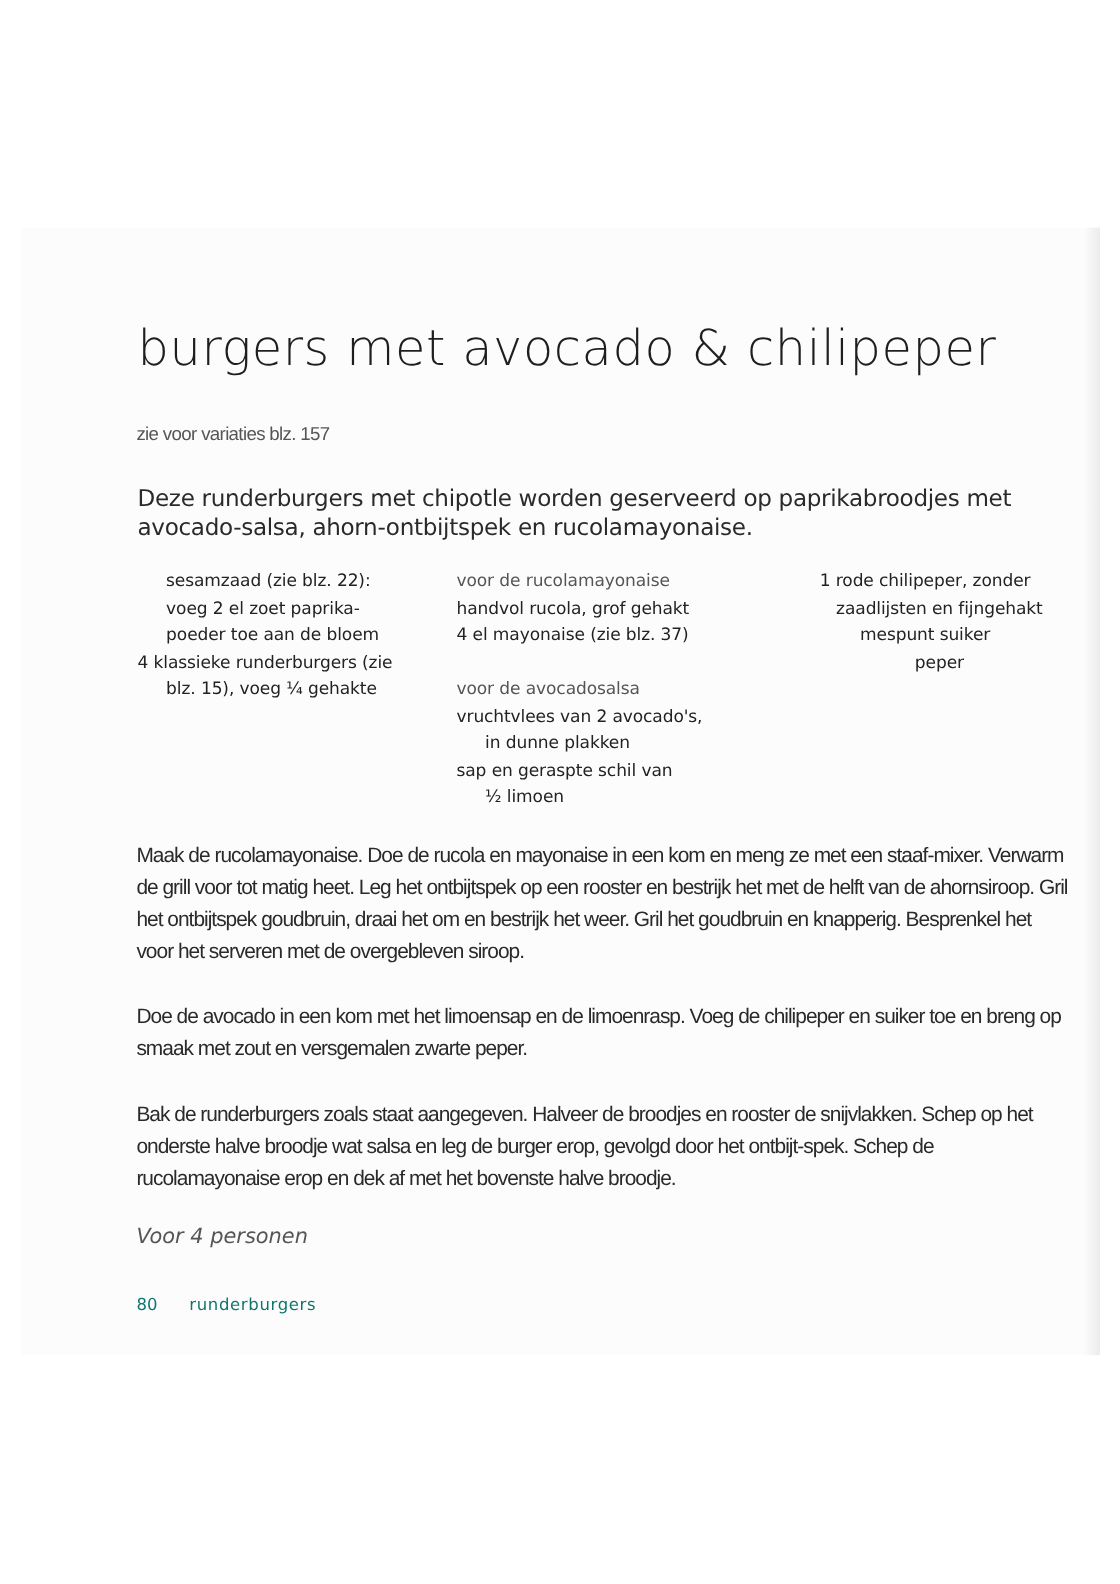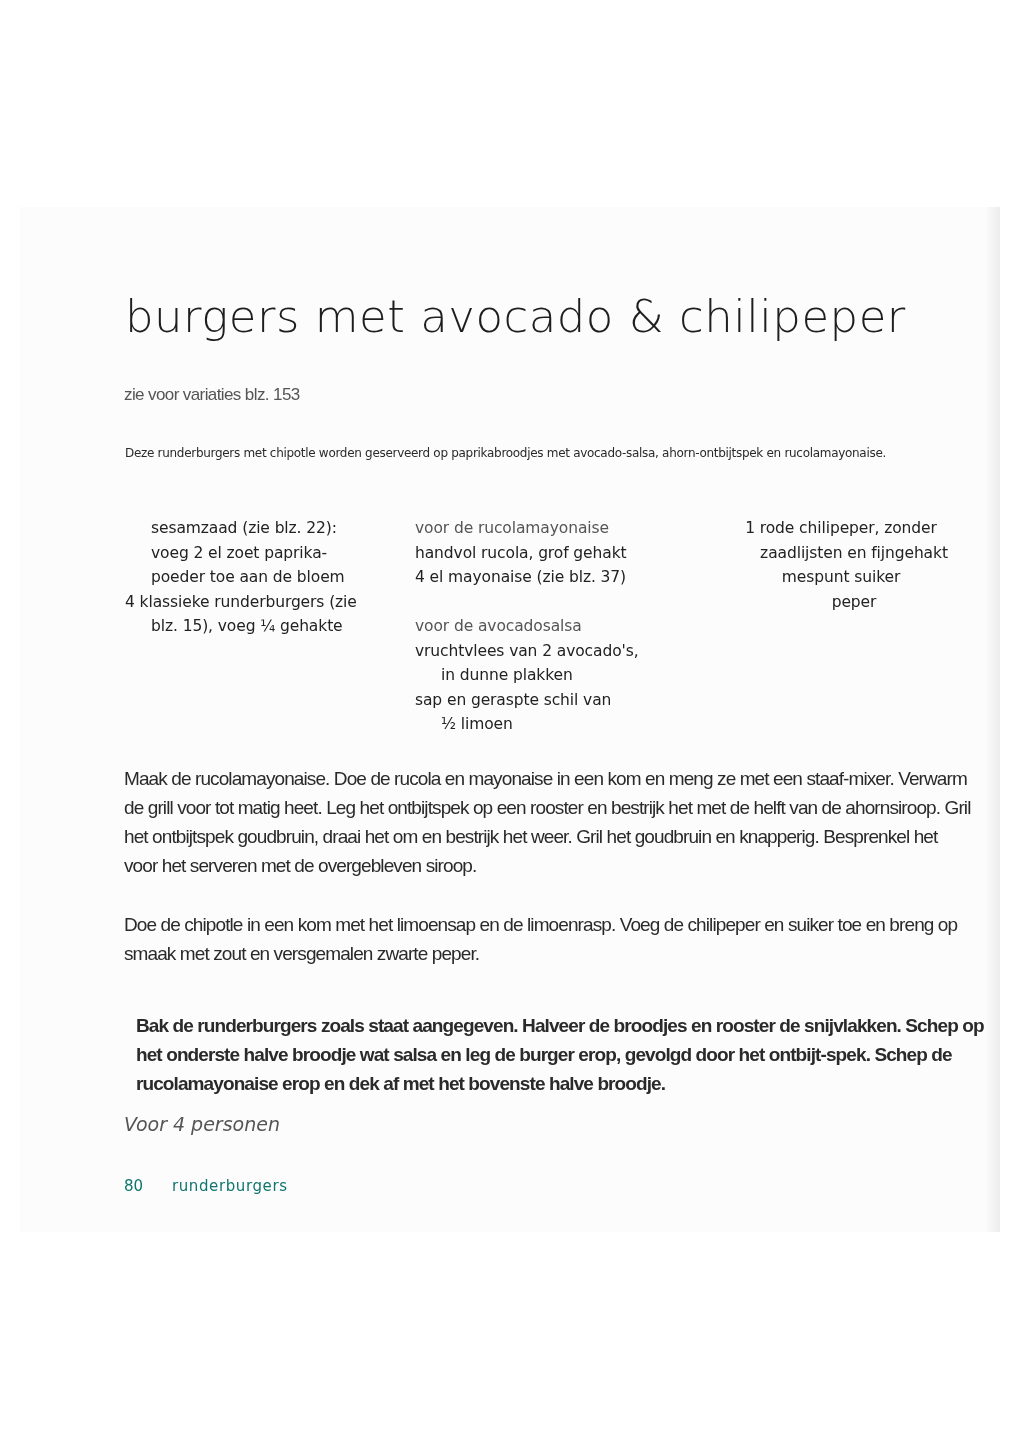--- a/index.html
+++ b/index.html
@@ -40,21 +40,21 @@
     font-family: "Liberation Sans", sans-serif;
     font-size: 17px;
     color: #555;
     letter-spacing: -0.6px;
   }
   .intro {
     position: absolute;
     left: 125px; top: 440px;
     width: 840px;
     font-family: "DejaVu Sans", sans-serif;
-    font-size: 12px;
+    font-size: 21px;
     line-height: 26px;
     color: #2a2a2a;
     letter-spacing: -0.3px;
   }
   .ingredients {
     position: absolute;
     top: 516px;
     font-family: "DejaVu Sans", sans-serif;
     font-size: 15.5px;
     line-height: 24.5px;
@@ -101,21 +101,21 @@
   .footer .sect { letter-spacing: 0.6px; }
 </style>
 </head>
 <body>
 
 <div class="page">
   <div class="page-edge"></div>
 </div>
 
 <h1 class="title" style="margin:0;">burgers met avocado &amp; chilipeper</h1>
-<div class="subtitle">zie voor variaties blz. 153</div>
+<div class="subtitle">zie voor variaties blz. 157</div>
 <p class="intro" style="margin:0;">Deze runderburgers met chipotle worden geserveerd op paprikabroodjes met avocado-salsa, ahorn-ontbijtspek en rucolamayonaise.</p>
 
 <div class="ingredients col1">
     <div class="ing-line indent">sesamzaad (zie blz. 22):</div>
     <div class="ing-line indent">voeg 2 el zoet paprika-</div>
     <div class="ing-line indent">poeder toe aan de bloem</div>
     <div class="ing-line">4 klassieke runderburgers (zie</div>
     <div class="ing-line indent">blz. 15), voeg ¼ gehakte</div>
   </div>
 <div class="ingredients col2">
@@ -130,20 +130,20 @@
     <div class="ing-line indent">½ limoen</div>
   </div>
 <div class="ingredients col3">
     <div class="ing-line">1 rode chilipeper, zonder</div>
     <div class="ing-line indent">zaadlijsten en fijngehakt</div>
     <div class="ing-line">mespunt suiker</div>
     <div class="ing-line indent">peper</div>
   </div>
 
 <p class="method m1" style="margin:0;">Maak de rucolamayonaise. Doe de rucola en mayonaise in een kom en meng ze met een staaf-mixer. Verwarm de grill voor tot matig heet. Leg het ontbijtspek op een rooster en bestrijk het met de helft van de ahornsiroop. Gril het ontbijtspek goudbruin, draai het om en bestrijk het weer. Gril het goudbruin en knapperig. Besprenkel het voor het serveren met de overgebleven siroop.</p>
-<p class="method m2" style="margin:0;">Doe de chipotle in een kom met het limoensap en de limoenrasp. Voeg de chilipeper en suiker toe en breng op smaak met zout en versgemalen zwarte peper.</p>
-<p class="method m3" style="margin:12px;font-weight:bold;">Bak de runderburgers zoals staat aangegeven. Halveer de broodjes en rooster de snijvlakken. Schep op het onderste halve broodje wat salsa en leg de burger erop, gevolgd door het ontbijt-spek. Schep de rucolamayonaise erop en dek af met het bovenste halve broodje.</p>
+<p class="method m2" style="margin:0;">Doe de avocado in een kom met het limoensap en de limoenrasp. Voeg de chilipeper en suiker toe en breng op smaak met zout en versgemalen zwarte peper.</p>
+<p class="method m3" style="margin:0;">Bak de runderburgers zoals staat aangegeven. Halveer de broodjes en rooster de snijvlakken. Schep op het onderste halve broodje wat salsa en leg de burger erop, gevolgd door het ontbijt-spek. Schep de rucolamayonaise erop en dek af met het bovenste halve broodje.</p>
 
 <div class="servings">Voor 4 personen</div>
 
 <div class="footer">
   <span class="num">80</span><span class="sect">runderburgers</span>
 </div>
 
 </body></html>

